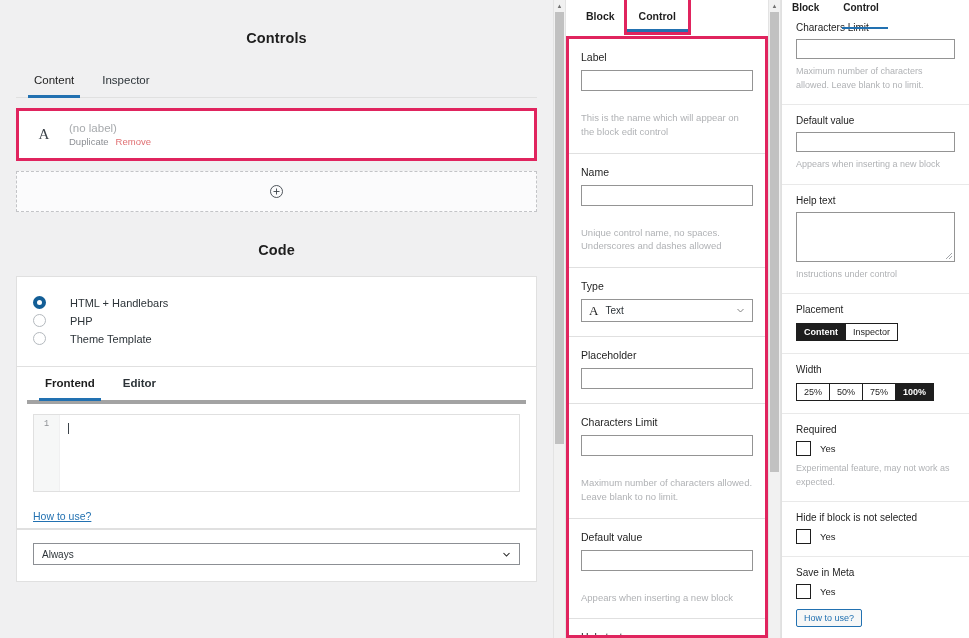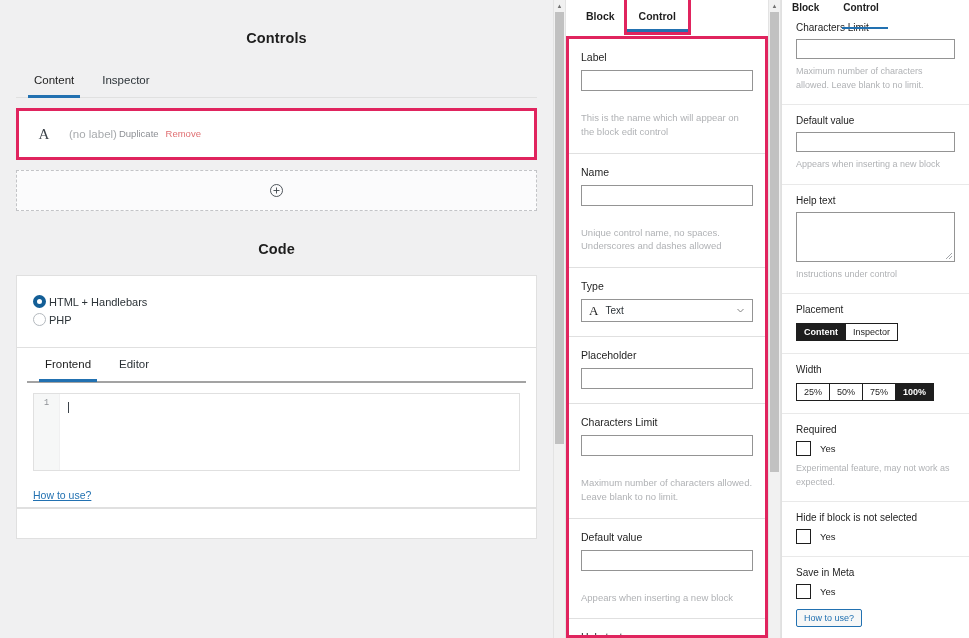--- a/index.html
+++ b/index.html
@@ -74,21 +74,21 @@
     background: #fff;
     min-height: 46px;
   }
   .control-glyph {
     font-size: 15px;
     color: #3c434a;
     width: 18px;
     text-align: center;
     font-family: "Liberation Serif", serif;
   }
-  .control-meta { display: flex; gap: 2px; }
+  .control-meta { display: flex; flex-direction: column; gap: 2px; }
   .control-label {
     font-size: 11.5px;
     color: #a7aaad;
   }
   .control-actions { display: flex; gap: 7px; font-size: 9.5px; }
   .act-duplicate { color: #8c8f94; cursor: pointer; }
   .act-remove { color: #e06f72; cursor: pointer; }
 
   .add-control {
     margin-top: 10px;
@@ -104,21 +104,21 @@
 
   
   .code-card { margin-top: 0; }
   .block-pad { padding: 14px 16px 16px 16px; }
   .field-title {
     font-size: 11px;
     color: #3c434a;
     margin-bottom: 7px;
   }
   .radio-line {
-    display: flex; align-items: center; gap: 3px;
+    display: flex; align-items: center; gap: 24px;
     margin: 5px 0; cursor: pointer;
   }
   .radio {
     width: 13px; height: 13px; border-radius: 50%;
     border: 1px solid #b4b9be; background: #fff;
     flex: none; position: relative;
   }
   .radio.checked {
     border: 4px solid #135e96;
     background: #fff;
@@ -446,26 +446,30 @@
       <div class="block-pad">
 
         <div class="radio-line">
           <span class="radio checked"></span>
           <span class="radio-label">HTML + Handlebars</span>
         </div>
         <div class="radio-line">
           <span class="radio"></span>
           <span class="radio-label">PHP</span>
         </div>
+        <div class="radio-line">
+          <span class="radio"></span>
+          <span class="radio-label">Theme Template</span>
+        </div>
       </div>
 
       <div class="divider"></div>
 
       <div class="code-tabs">
-        <div class="tabs-row" style="border-bottom:2px solid #a3a3a3;">
+        <div class="tabs-row" style="border-bottom:4px solid #a3a3a3;font-weight:bold;">
           <div class="tab active">Frontend</div>
           <div class="tab">Editor</div>
         </div>
       </div>
 
       <div class="editor-area">
         <div class="editor-box">
           <div class="gutter">
             <div class="gutter-num">1</div>
           </div>
@@ -478,20 +482,26 @@
       <div>
         <span class="how-link">How to use?</span>
       </div>
 
       <div class="divider"></div>
 
 
       <div class="divider"></div>
 
       <div class="select-row">
+        <div class="select-box">
+          <span>Always</span>
+          <svg class="chev" viewBox="0 0 12 12" fill="none" stroke="#1e1e1e" stroke-width="1.4">
+            <polyline points="2,4 6,8 10,4"></polyline>
+          </svg>
+        </div>
       </div>
     </div>
   </div>
 
   <div class="mid-panel">
     <div class="scrollbar">
       <div class="sb-arrow">▲</div>
       <div class="sb-thumb" style="top:12px; height:432px;"></div>
     </div>
     <div class="mid-inner">

